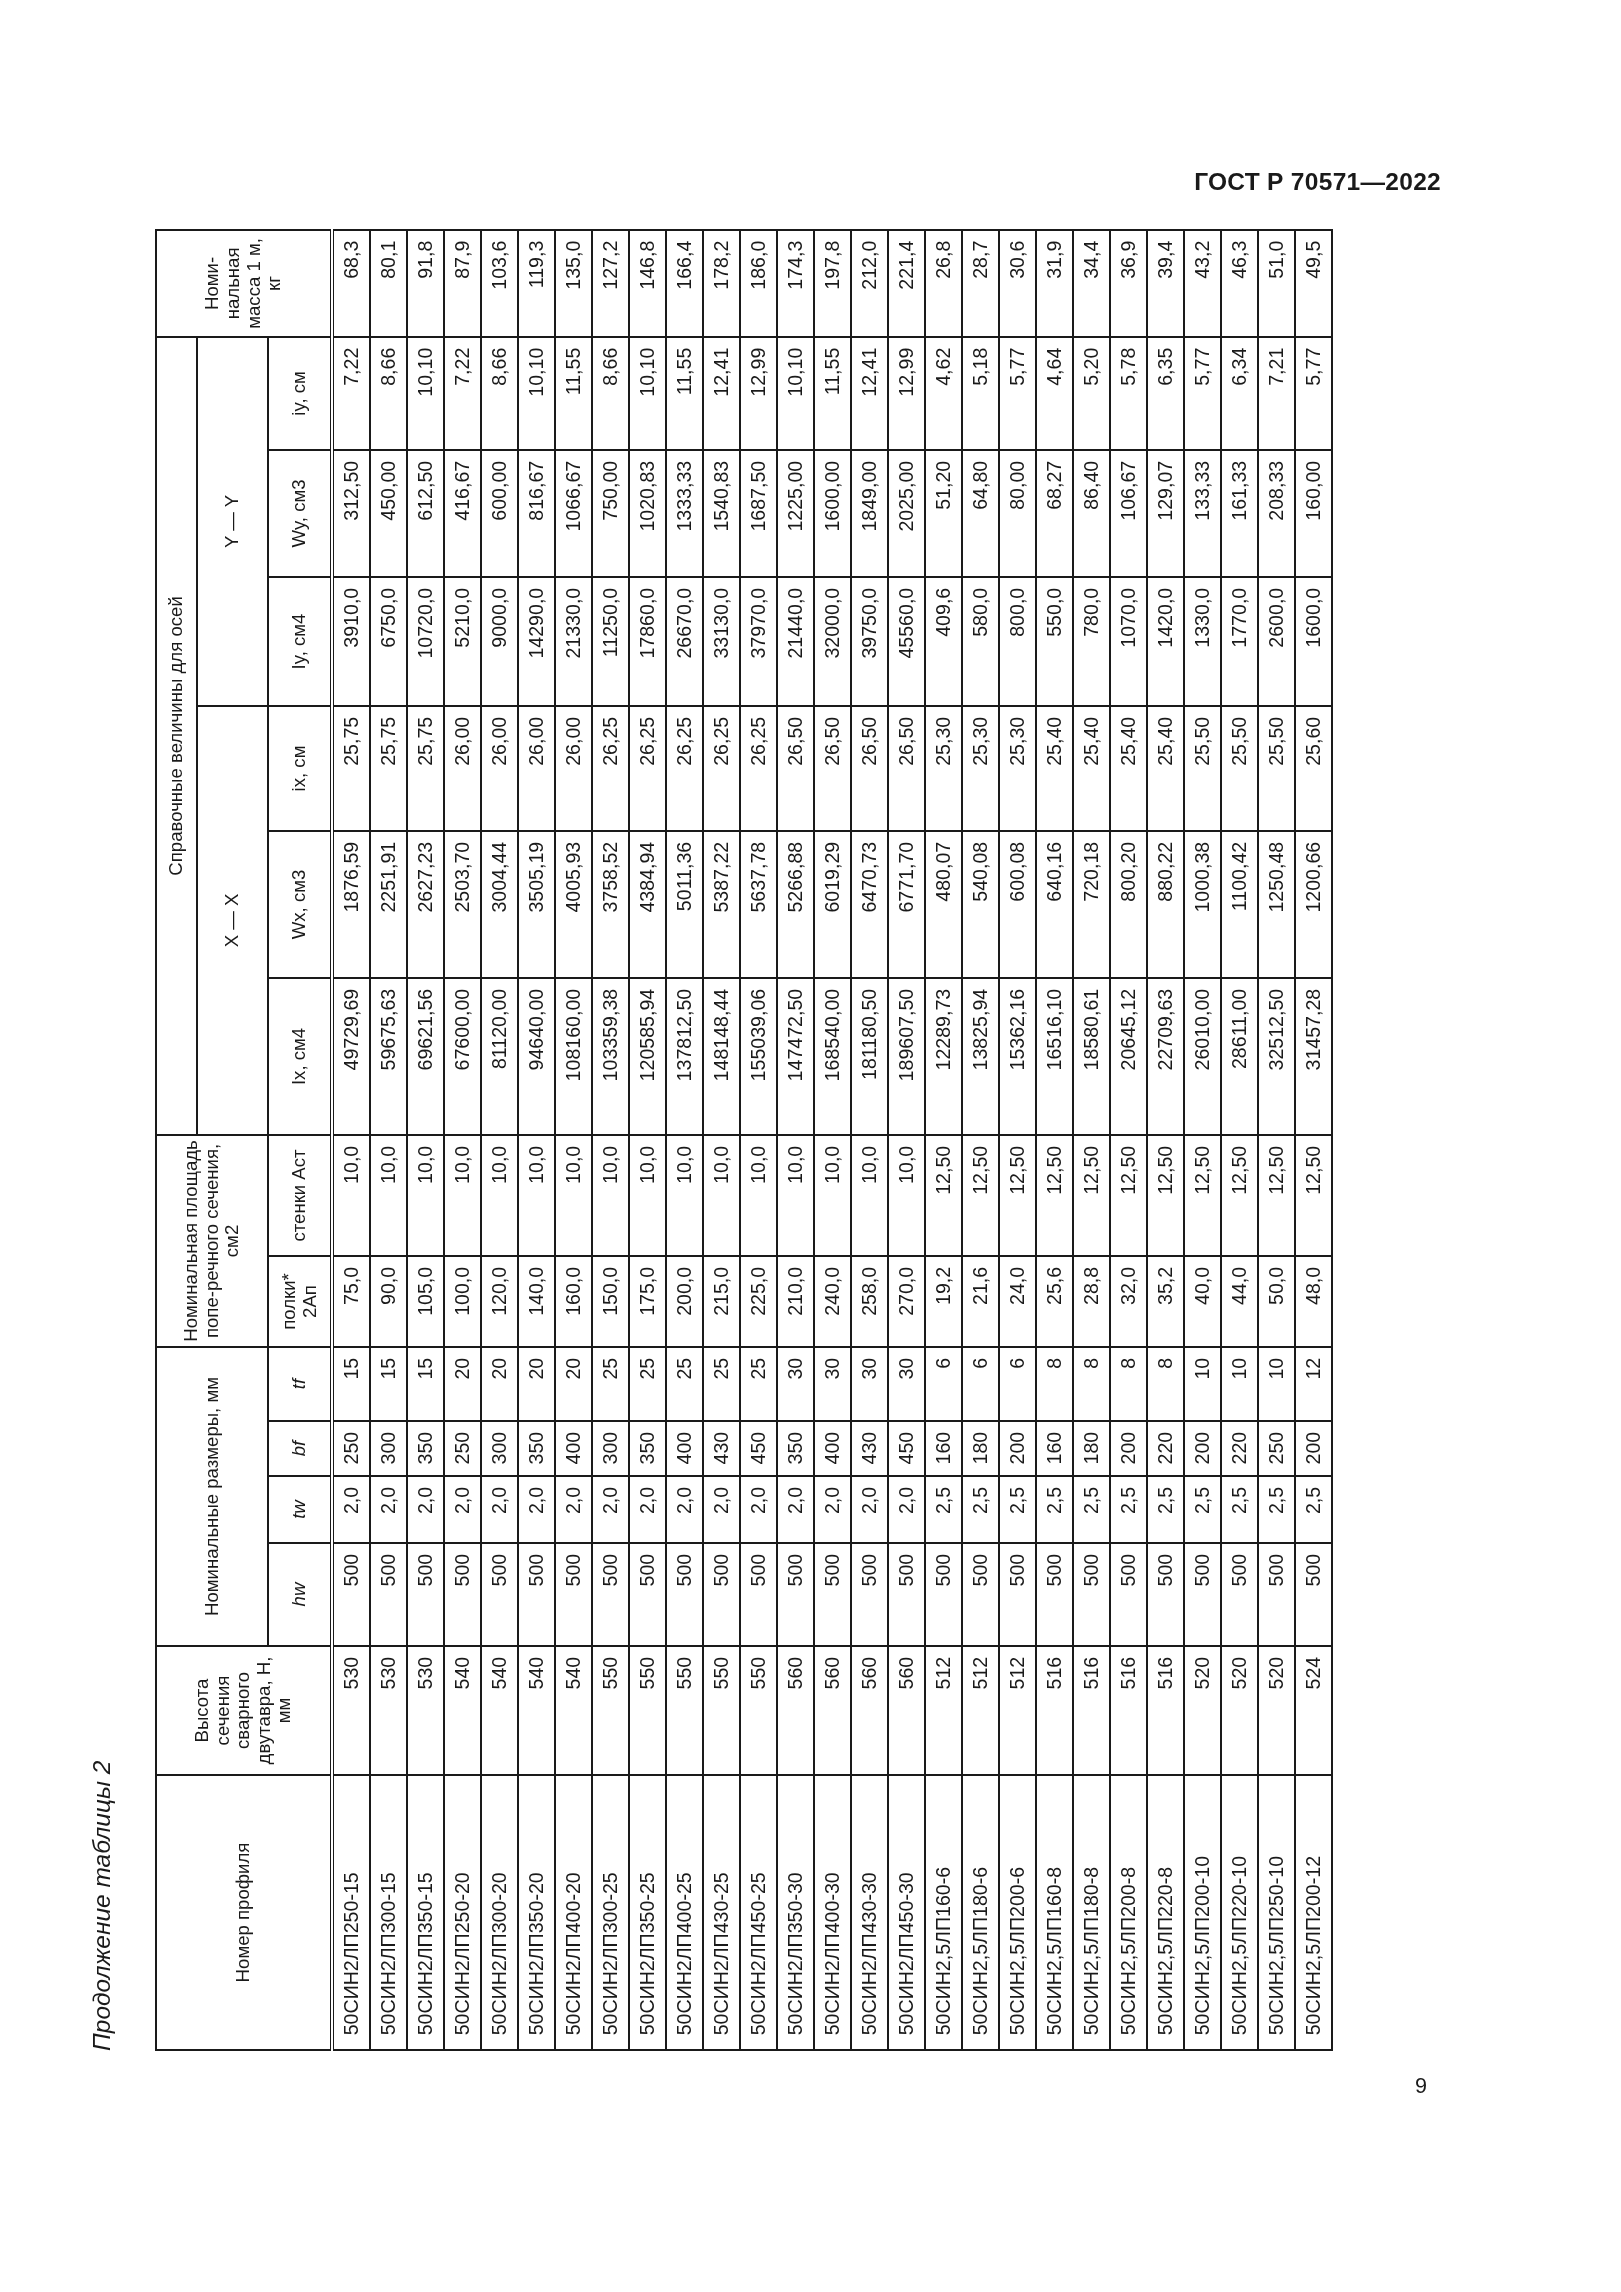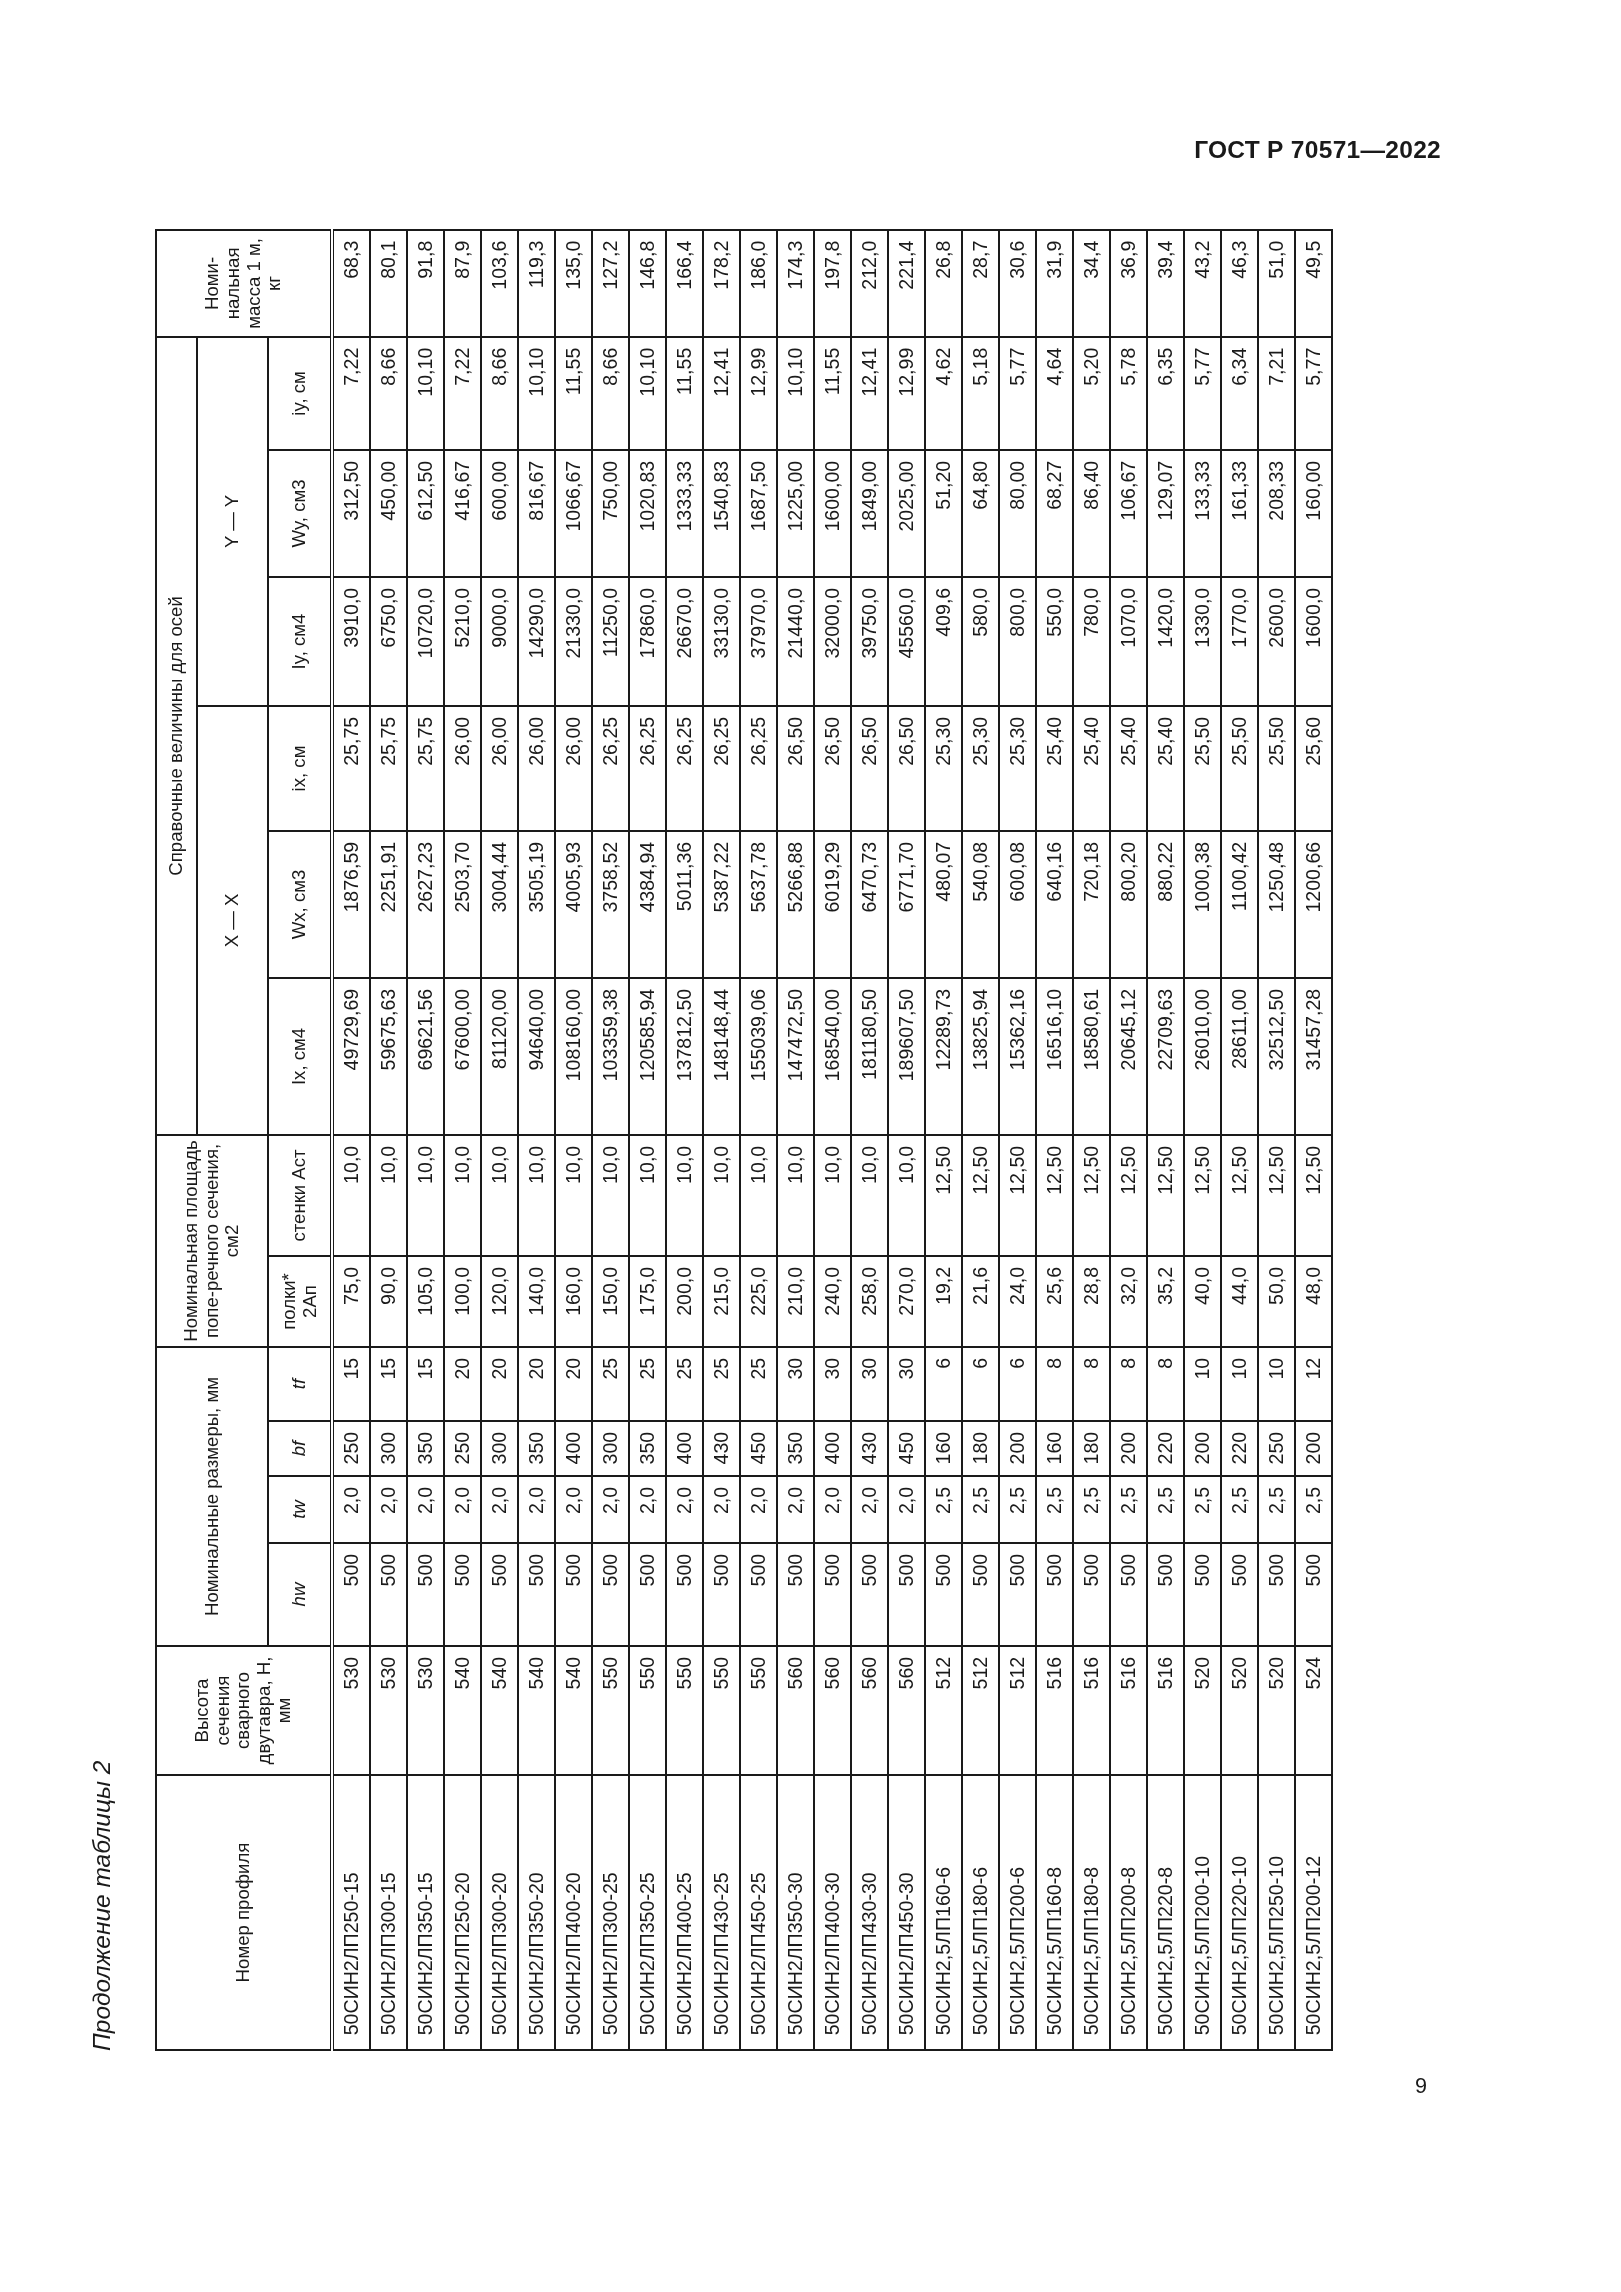--- a/index.html
+++ b/index.html
@@ -1,17 +1,17 @@
 <!DOCTYPE html>
 <html><head>
 <meta charset="utf-8">
 <style>
   html,body{margin:0;padding:0;background:#fff;}
   body{width:1621px;height:2293px;position:relative;overflow:hidden;font-family:"Liberation Sans",sans-serif;color:#1a1a1a;}
-  .gost{position:absolute;top:136px;right:180px;font-weight:bold;font-size:24.5px;letter-spacing:0.3px;}
+  .gost{position:absolute;top:168px;right:180px;font-weight:bold;font-size:24.5px;letter-spacing:0.3px;}
   .pagenum{position:absolute;left:1415px;top:2073px;font-size:21.6px;}
   .caption{position:absolute;left:88px;top:2051px;transform-origin:0 0;transform:rotate(-90deg);font-style:italic;font-size:24.5px;white-space:nowrap;}
   
   .tbl-wrap{position:absolute;left:155px;top:2051px;width:1820px;height:1245px;transform-origin:0 0;transform:rotate(-90deg);}
   table{border-collapse:collapse;width:1820px;table-layout:fixed;font-size:19.6px;}
   td,th{border:2px solid #1a1a1a;text-align:center;padding:0;font-weight:normal;overflow:hidden;white-space:nowrap;}
   th{font-size:18.6px;line-height:20.6px;white-space:normal;}
   thead tr.h1 th{height:39px;}
   thead tr.h2 th{height:69px;}
   thead tr.h3 th{height:61px;}

